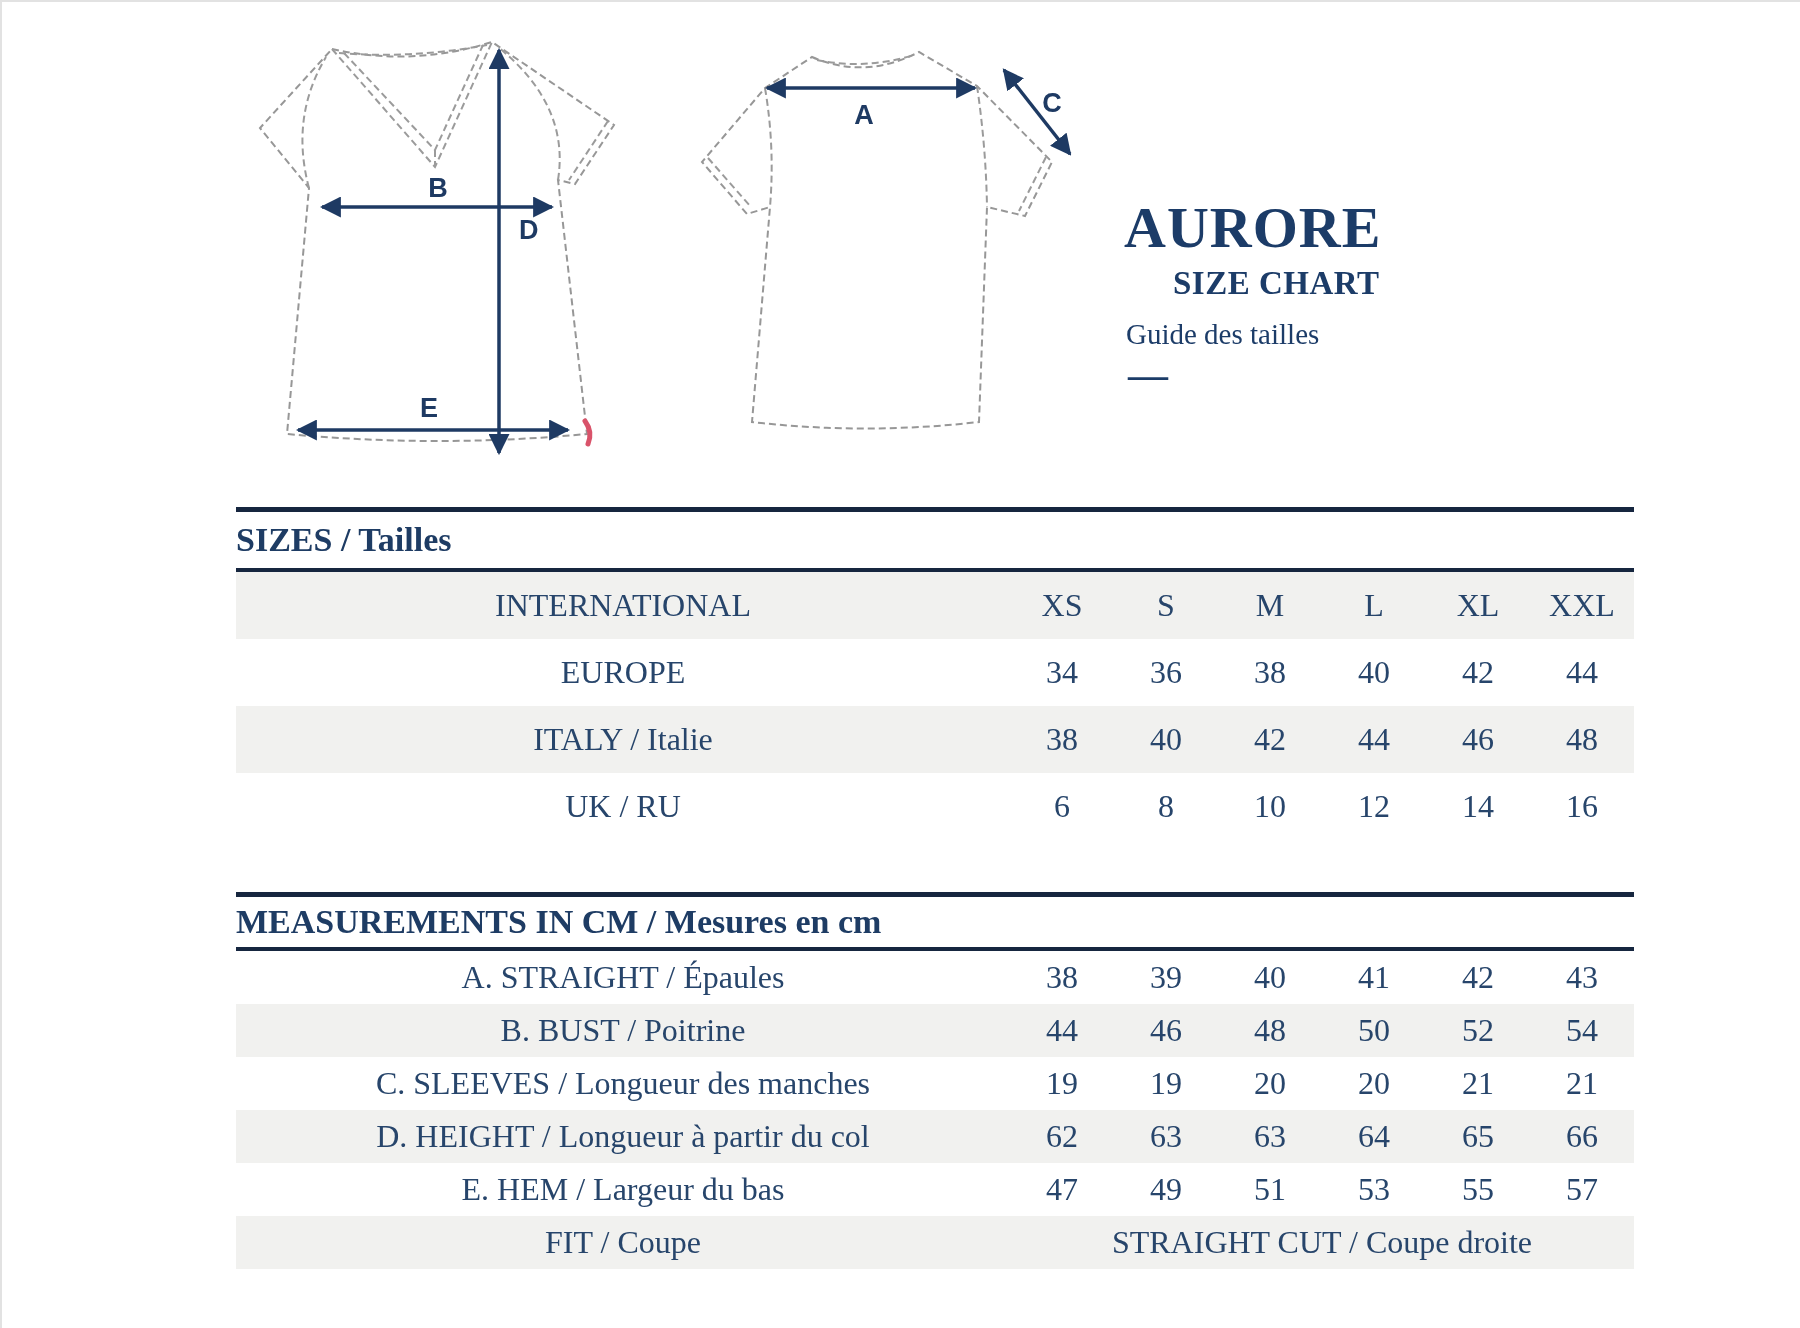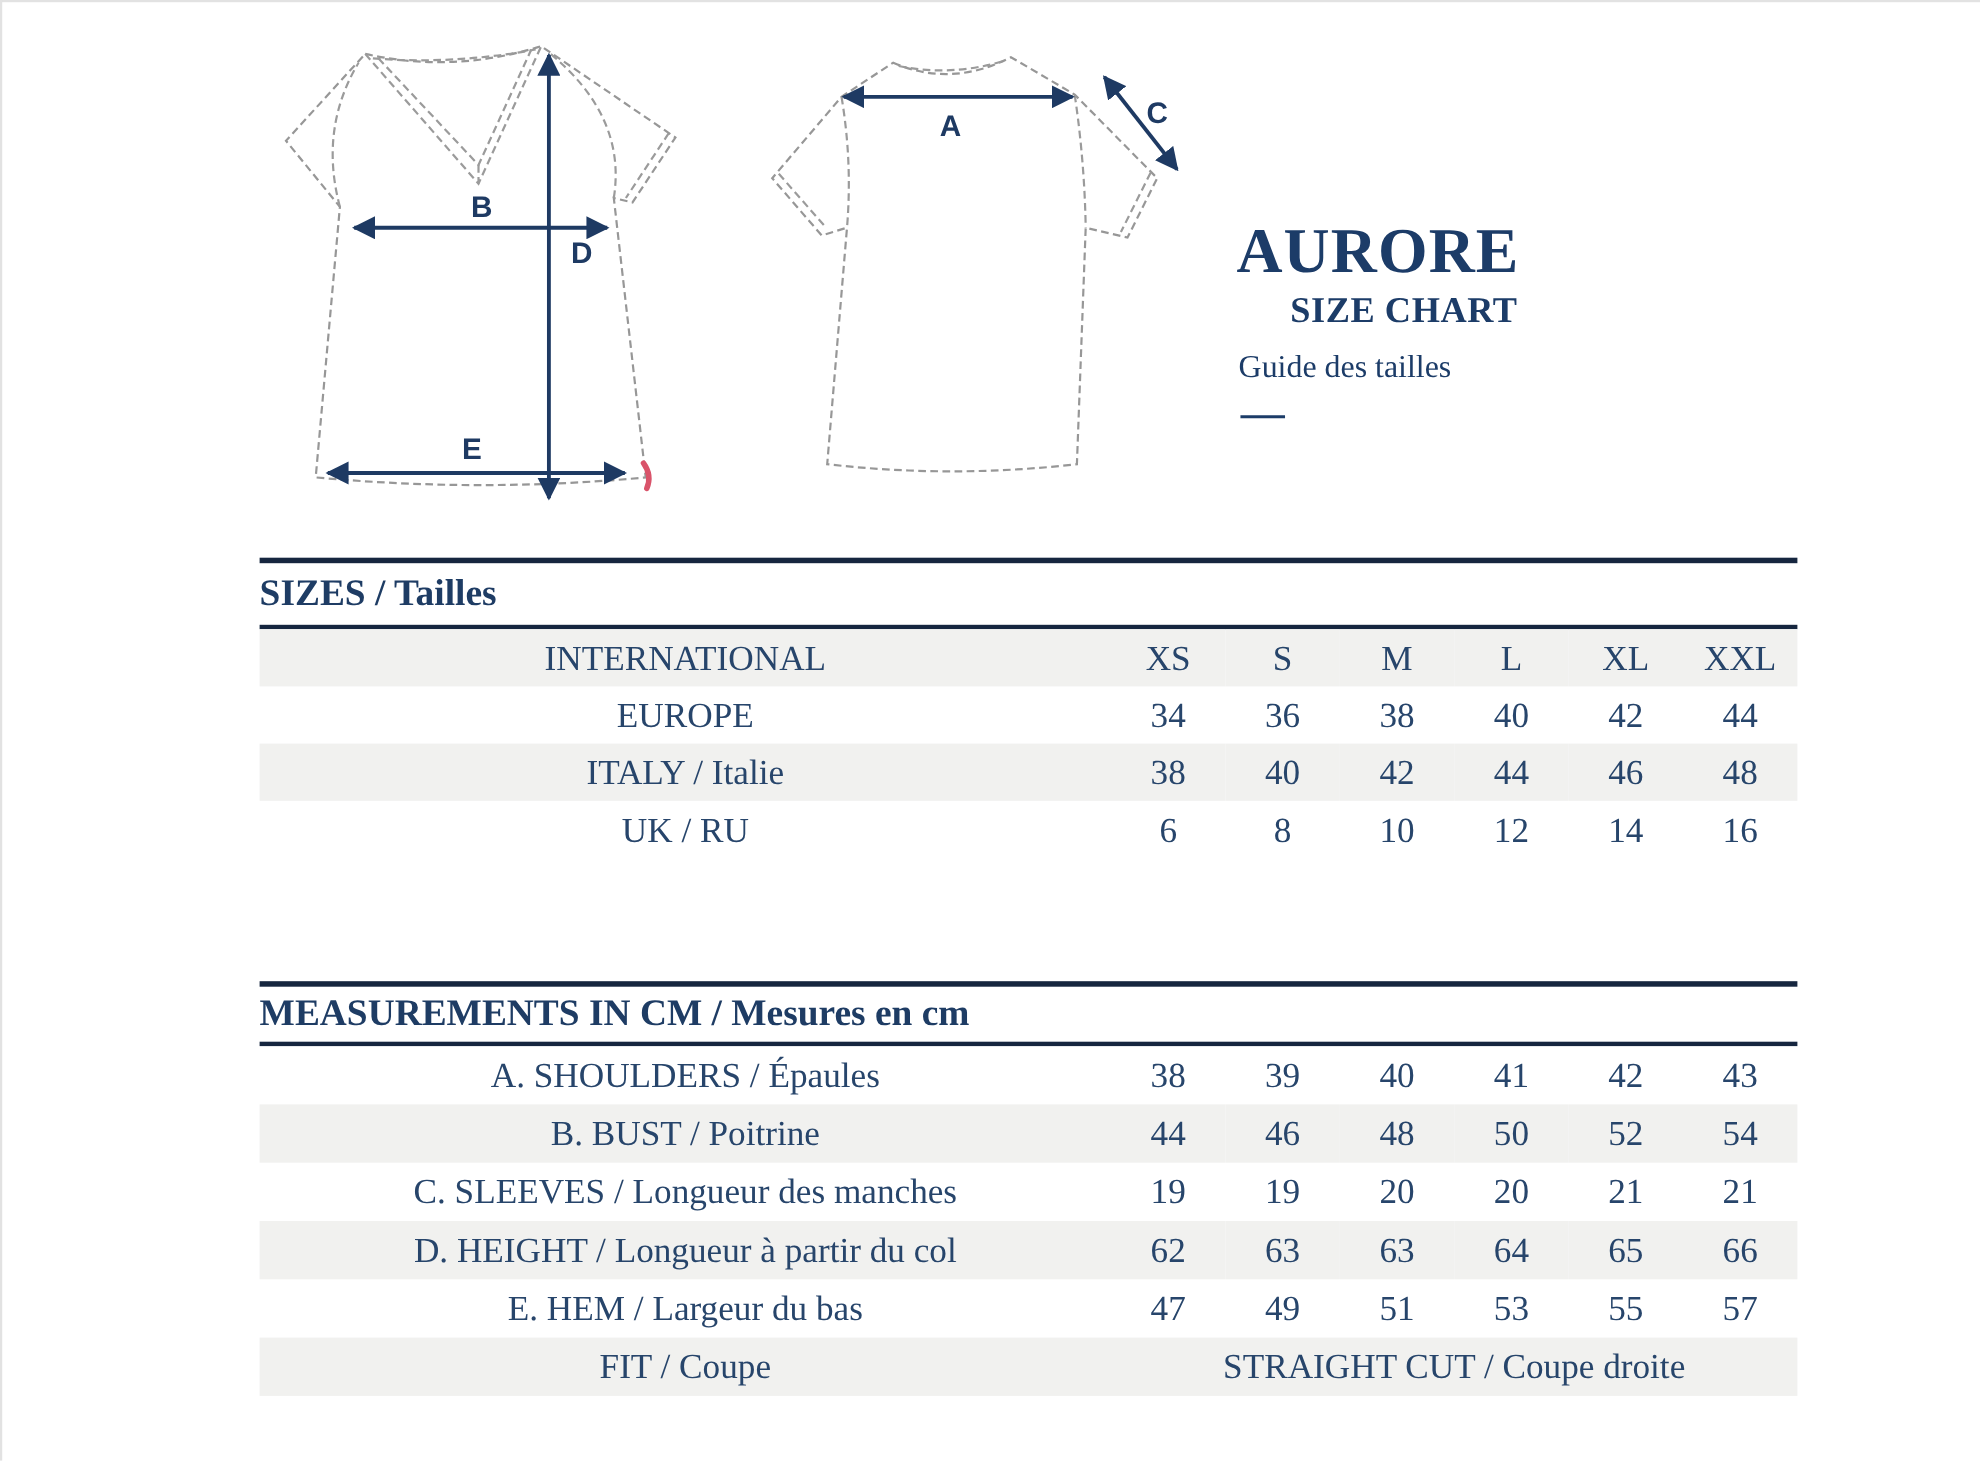--- a/index.html
+++ b/index.html
@@ -32,21 +32,21 @@
   .tbl-meas{top:890px;}
   .tbl-header{
     border-top:5px solid #16263f;
     border-bottom:4px solid #16263f;
     text-align:left;font-weight:bold;font-size:34px;color:#1e3c64;
   }
   .tbl-sizes .tbl-header{line-height:56px;}
   .tbl-meas .tbl-header{line-height:50px;}
   table{border-collapse:collapse;width:100%;table-layout:fixed;}
   td{text-align:center;font-size:32px;color:#27456b;padding:0;vertical-align:middle;white-space:nowrap;}
-  .tbl-sizes td{height:52px;}
+  .tbl-sizes td{height:67px;}
   .tbl-meas td{height:53px;}
   .tbl-sizes tr:nth-child(odd){background:#f1f1ef;}
   .tbl-meas tr:nth-child(even){background:#f1f1ef;}
   col.lbl{width:774px;}
   col.val{width:104px;}
 </style>
 </head>
 <body>
 
 <div class="page">
@@ -157,21 +157,21 @@
           <col class="lbl">
           <col class="val">
           <col class="val">
           <col class="val">
           <col class="val">
           <col class="val">
           <col class="val">
         </colgroup>
       <tbody>
         <tr>
-          <td>A. SHOULDERS / Épaules</td>
+          <td>A. STRAIGHT / Épaules</td>
           <td>38</td>
           <td>39</td>
           <td>40</td>
           <td>41</td>
           <td>42</td>
           <td>43</td>
         </tr>
         <tr>
           <td>B. BUST / Poitrine</td>
           <td>44</td>

